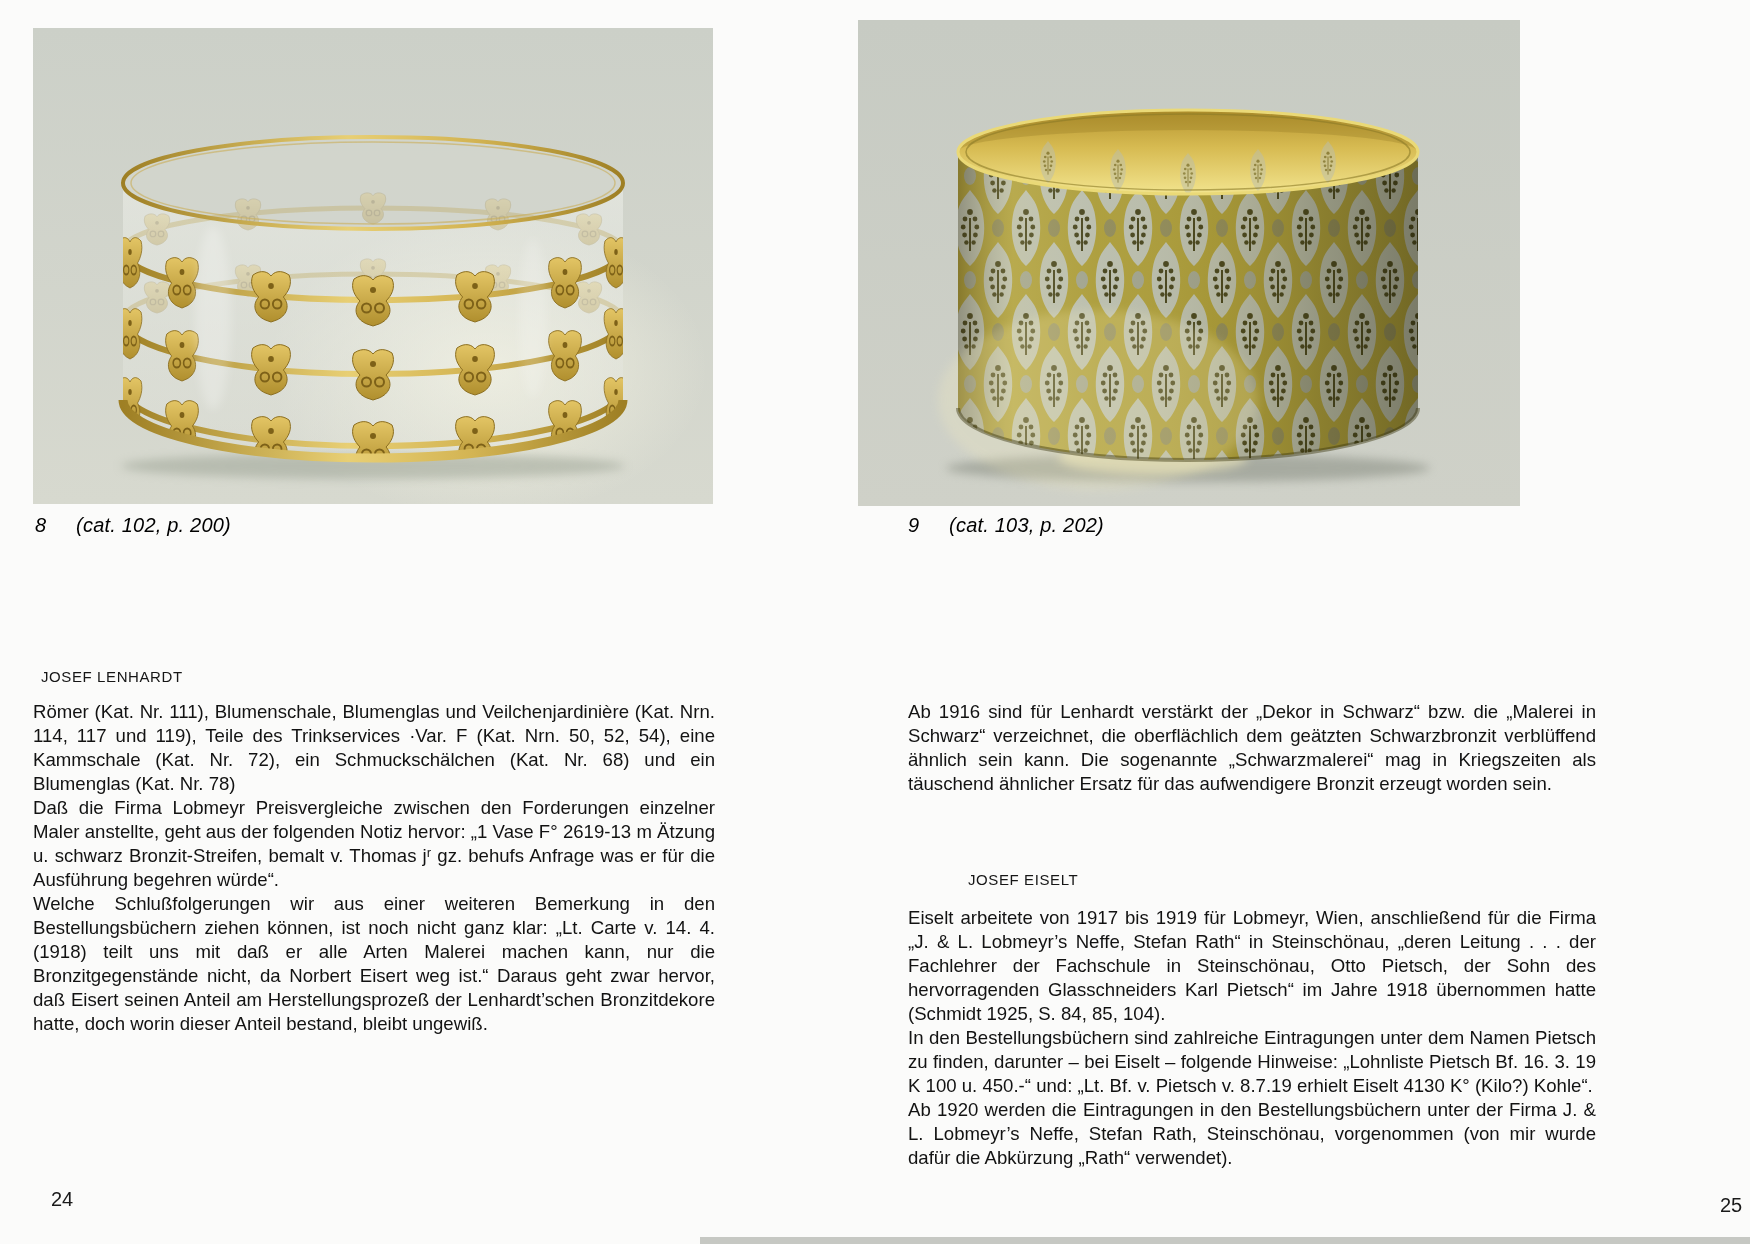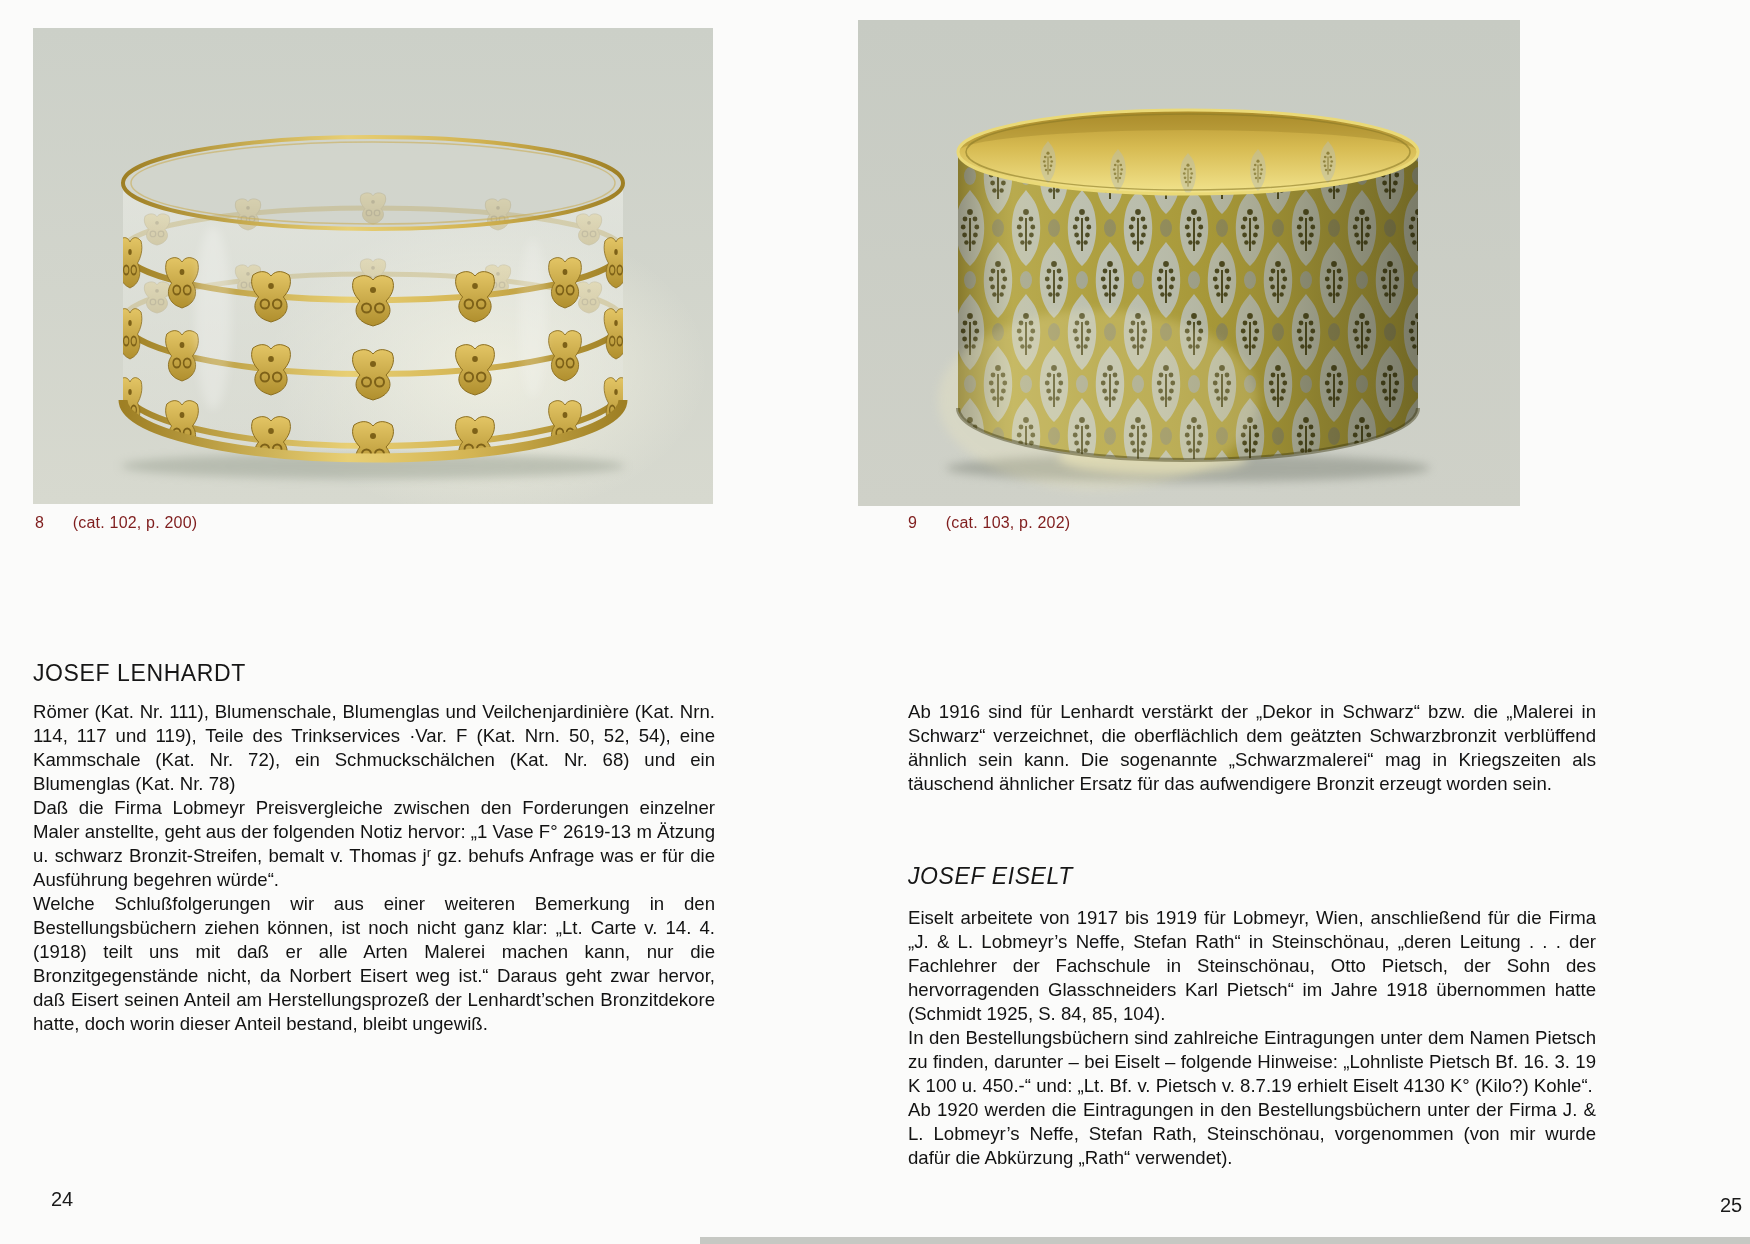--- a/index.html
+++ b/index.html
@@ -9,31 +9,31 @@
     font-family:"Liberation Sans","DejaVu Sans",sans-serif;
     color:#141414;
   }
   .photo{
     position:absolute;margin:0;padding:0;overflow:hidden;
   }
   .photo svg{display:block;}
   #photo-left{left:33px;top:28px;width:680px;height:476px;}
   #photo-right{left:858px;top:20px;width:662px;height:486px;}
   .caption{
-    position:absolute;font-size:16px;color:#7f1d1d;letter-spacing:.2px;
+    position:absolute;font-size:20px;color:#000000;letter-spacing:.2px;font-style:italic;
   }
   #caption-left{left:35px;top:514px;}
   #caption-right{left:908px;top:514px;}
   .caption .num{display:inline-block;margin-right:24px;}
   .heading{
-    position:absolute;margin:0;font-size:23px;font-weight:400;
+    position:absolute;margin:8px;font-size:15px;font-weight:400;
     letter-spacing:.6px;color:#161616;
   }
   #heading-lenhardt{left:33px;top:660px;}
-  #heading-eiselt{left:908px;top:863px;font-style:italic;}
+  #heading-eiselt{left:960px;top:863px;}
   .body-col{
     position:absolute;font-size:18.6px;line-height:24px;
     text-align:justify;color:#121212;
   }
   .body-col p{margin:0;padding:0;}
   #body-left{left:33px;top:700px;width:682px;}
   #body-right-intro{left:908px;top:700px;width:688px;}
   #body-right-eiselt{left:908px;top:906px;width:688px;}
   .pagenum{position:absolute;font-size:20px;color:#1a1a1a;}
   #pagenum-left{left:51px;top:1188px;}

